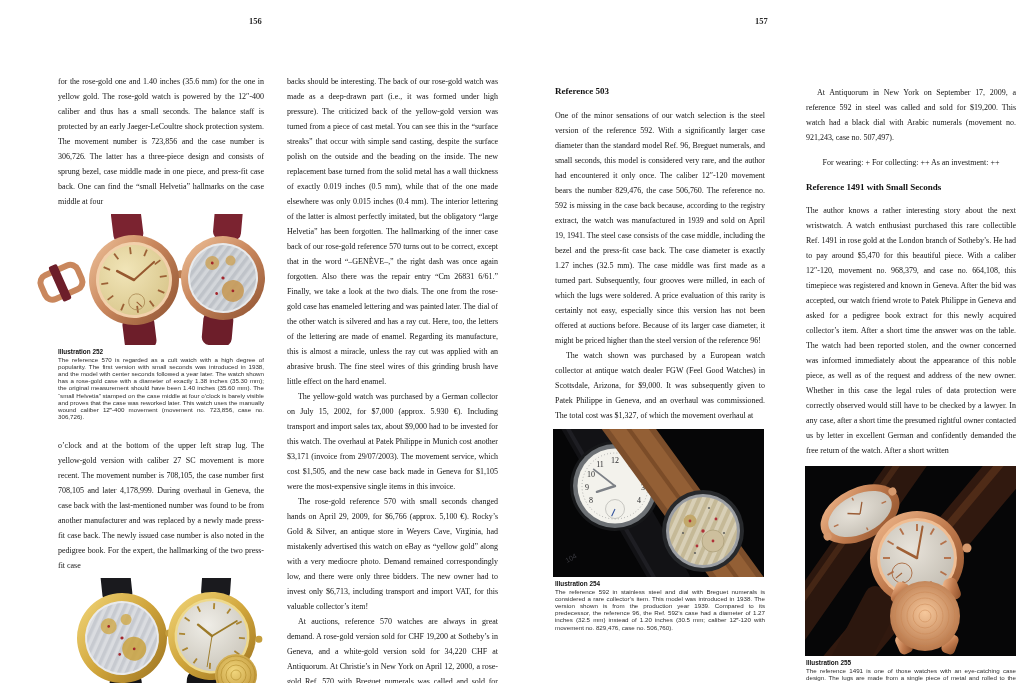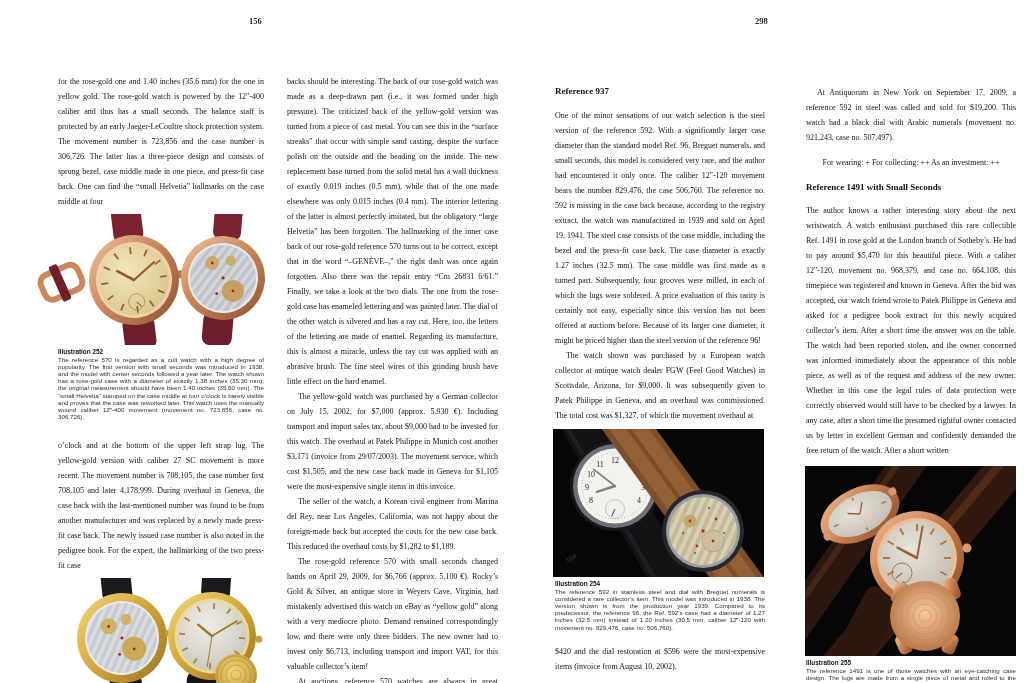--- a/index.html
+++ b/index.html
@@ -33,21 +33,21 @@
   .caption{
     font-family:"Liberation Sans", sans-serif;font-size:6.2px;line-height:7.1px;
     color:#2d2d2d;text-align:justify;
   }
   .cap-title{font-weight:bold;font-size:6.4px;color:#111;margin-bottom:1px;}
 </style>
 </head>
 <body>
 
 <div class="pagenum" id="pn-left">156</div>
-<div class="pagenum" id="pn-right">298</div>
+<div class="pagenum" id="pn-right">157</div>
 
 <div class="col" id="lc1">
   <p class="body">for the rose-gold one and 1.40 inches (35.6 mm) for the one in yellow gold. The rose-gold watch is powered by the 12″-400 caliber and thus has a small seconds. The balance staff is protected by an early Jaeger-LeCoultre shock protection system. The movement number is 723,856 and the case number is 306,726. The latter has a three-piece design and consists of sprung bezel, case middle made in one piece, and press-fit case back. One can find the “small Helvetia” hallmarks on the case middle at four</p>
 
   <figure class="fig252">
     <svg width="236" height="131" viewBox="0 0 236 131">
       <defs>
         <linearGradient id="rg2" x1="0" y1="0" x2="1" y2="1">
           <stop offset="0" stop-color="#f0c59e"></stop>
             <stop offset="0.45" stop-color="#c9875d"></stop>
@@ -197,28 +197,27 @@
   </figure>
   <div class="caption">
     <div class="cap-title">Illustration 253</div>
     <div>Reference 570 with center seconds and manually wound caliber 27 SC movement. The reference 570 basically has a case with a press-fit case back, meaning it is only splash-proof. The two press-fit backs deserve a special note. The one in front is made of gold and was sand-cast and is therefore a manipulation (fake). The new case back was made as a turned part and is an official replacement case back (movement no. 708,105, wrong case no. 708,105, corrected case no. 4,178,999).</div>
   </div>
 </div>
 
 <div class="col" id="lc2">
   <p class="body">backs should be interesting. The back of our rose-gold watch was made as a deep-drawn part (i.e., it was formed under high pressure). The criticized back of the yellow-gold version was turned from a piece of cast metal. You can see this in the “surface streaks” that occur with simple sand casting, despite the surface polish on the outside and the beading on the inside. The new replacement base turned from the solid metal has a wall thickness of exactly 0.019 inches (0.5 mm), while that of the one made elsewhere was only 0.015 inches (0.4 mm). The interior lettering of the latter is almost perfectly imitated, but the obligatory “large Helvetia” has been forgotten. The hallmarking of the inner case back of our rose-gold reference 570 turns out to be correct, except that in the word “–GENÈVE–,” the right dash was once again forgotten. Also there was the repair entry “Cm 26831 6/61.” Finally, we take a look at the two dials. The one from the rose-gold case has enameled lettering and was painted later. The dial of the other watch is silvered and has a ray cut. Here, too, the letters of the lettering are made of enamel. Regarding its manufacture, this is almost a miracle, unless the ray cut was applied with an abrasive brush. The fine steel wires of this grinding brush have little effect on the hard enamel.</p>
   <p class="body indent">The yellow-gold watch was purchased by a German collector on July 15, 2002, for $7,000 (approx. 5.930 €). Including transport and import sales tax, about $9,000 had to be invested for this watch. The overhaul at Patek Philippe in Munich cost another $3,171 (invoice from 29/07/2003). The movement service, which cost $1,505, and the new case back made in Geneva for $1,105 were the most-expensive single items in this invoice.</p>
-  <p class="body indent">The seller of the watch, a Korean civil engineer from Marina del Rey, near Los Angeles, California, was not happy about the foreign-made back but accepted the costs for the new case back. This reduced the overhaul costs by $1,282 to $1,189.</p>
   <p class="body indent">The rose-gold reference 570 with small seconds changed hands on April 29, 2009, for $6,766 (approx. 5,100 €). Rocky’s Gold &amp; Silver, an antique store in Weyers Cave, Virginia, had mistakenly advertised this watch on eBay as “yellow gold” along with a very mediocre photo. Demand remained correspondingly low, and there were only three bidders. The new owner had to invest only $6,713, including transport and import VAT, for this valuable collector’s item!</p>
   <p class="body indent">At auctions, reference 570 watches are always in great demand. A rose-gold version sold for CHF 19,200 at Sotheby’s in Geneva, and a white-gold version sold for 34,220 CHF at Antiquorum. At Christie’s in New York on April 12, 2000, a rose-gold Ref. 570 with Breguet numerals was called and sold for $14,100. The record, however, was broken by a steel-cased model that was auctioned at Sotheby’s in Geneva on May 17, 2005, for 110,400 CHF!</p>
   <p class="body rating">For wearing: ++ For contacted: ++ As an investment: ++</p>
 </div>
 
 <div class="col" id="rc1">
-  <div class="heading">Reference 937</div>
+  <div class="heading">Reference 503</div>
   <p class="body">One of the minor sensations of our watch selection is the steel version of the reference 592. With a significantly larger case diameter than the standard model Ref. 96, Breguet numerals, and small seconds, this model is considered very rare, and the author had encountered it only once. The caliber 12″-120 movement bears the number 829,476, the case 506,760. The reference no. 592 is missing in the case back because, according to the registry extract, the watch was manufactured in 1939 and sold on April 19, 1941. The steel case consists of the case middle, including the bezel and the press-fit case back. The case diameter is exactly 1.27 inches (32.5 mm). The case middle was first made as a turned part. Subsequently, four grooves were milled, in each of which the lugs were soldered. A price evaluation of this rarity is certainly not easy, especially since this version has not been offered at auctions before. Because of its larger case diameter, it might be priced higher than the steel version of the reference 96!</p>
   <p class="body indent">The watch shown was purchased by a European watch collector at antique watch dealer FGW (Feel Good Watches) in Scottsdale, Arizona, for $9,000. It was subsequently given to Patek Philippe in Geneva, and an overhaul was commissioned. The total cost was $1,327, of which the movement overhaul at</p>
 
   <figure class="fig254">
     <svg width="211" height="148" viewBox="0 0 211 148">
       <defs>
         <pattern id="gl4" width="8" height="8" patternTransform="rotate(24)" patternUnits="userSpaceOnUse">
           <rect width="8" height="8" fill="#d8cfb6"></rect>
             <rect width="4" height="8" fill="#c5b997"></rect>
         </pattern>
@@ -278,21 +277,20 @@
         </g>
       </g>
       <text x="14" y="134" fill="#3a3a40" font-family="Liberation Sans, sans-serif" font-size="7" transform="rotate(-28 14 134)">104</text>
     </svg>
   </figure>
   <div class="caption">
     <div class="cap-title">Illustration 254</div>
     <div>The reference 592 in stainless steel and dial with Breguet numerals is considered a rare collector’s item. This model was introduced in 1938. The version shown is from the production year 1939. Compared to its predecessor, the reference 96, the Ref. 592’s case had a diameter of 1.27 inches (32.5 mm) instead of 1.20 inches (30.5 mm; caliber 12‴-120 with movement no. 829,476, case no. 506,760).</div>
   </div>
 
-  <p class="body para-after">$420 and the dial restoration at $596 were the most-expensive items (invoice from August 10, 2002).</p>
 </div>
 
 <div class="col" id="rc2">
   <p class="body indent">At Antiquorum in New York on September 17, 2009, a reference 592 in steel was called and sold for $19,200. This watch had a black dial with Arabic numerals (movement no. 921,243, case no. 507,497).</p>
   <p class="body rating">For wearing: + For collecting: ++ As an investment: ++</p>
   <div class="heading heading2">Reference 1491 with Small Seconds</div>
   <p class="body">The author knows a rather interesting story about the next wristwatch. A watch enthusiast purchased this rare collectible Ref. 1491 in rose gold at the London branch of Sotheby’s. He had to pay around $5,470 for this beautiful piece. With a caliber 12″-120, movement no. 968,379, and case no. 664,108, this timepiece was registered and known in Geneva. After the bid was accepted, our watch friend wrote to Patek Philippe in Geneva and asked for a pedigree book extract for this newly acquired collector’s item. After a short time the answer was on the table. The watch had been reported stolen, and the owner concerned was informed immediately about the appearance of this noble piece, as well as of the request and address of the new owner. Whether in this case the legal rules of data protection were correctly observed would still have to be checked by a lawyer. In any case, after a short time the presumed rightful owner contacted us by letter in excellent German and confidently demanded the free return of the watch. After a short written</p>
 
   <figure class="fig255">
     <svg width="211" height="190" viewBox="0 0 211 190">

